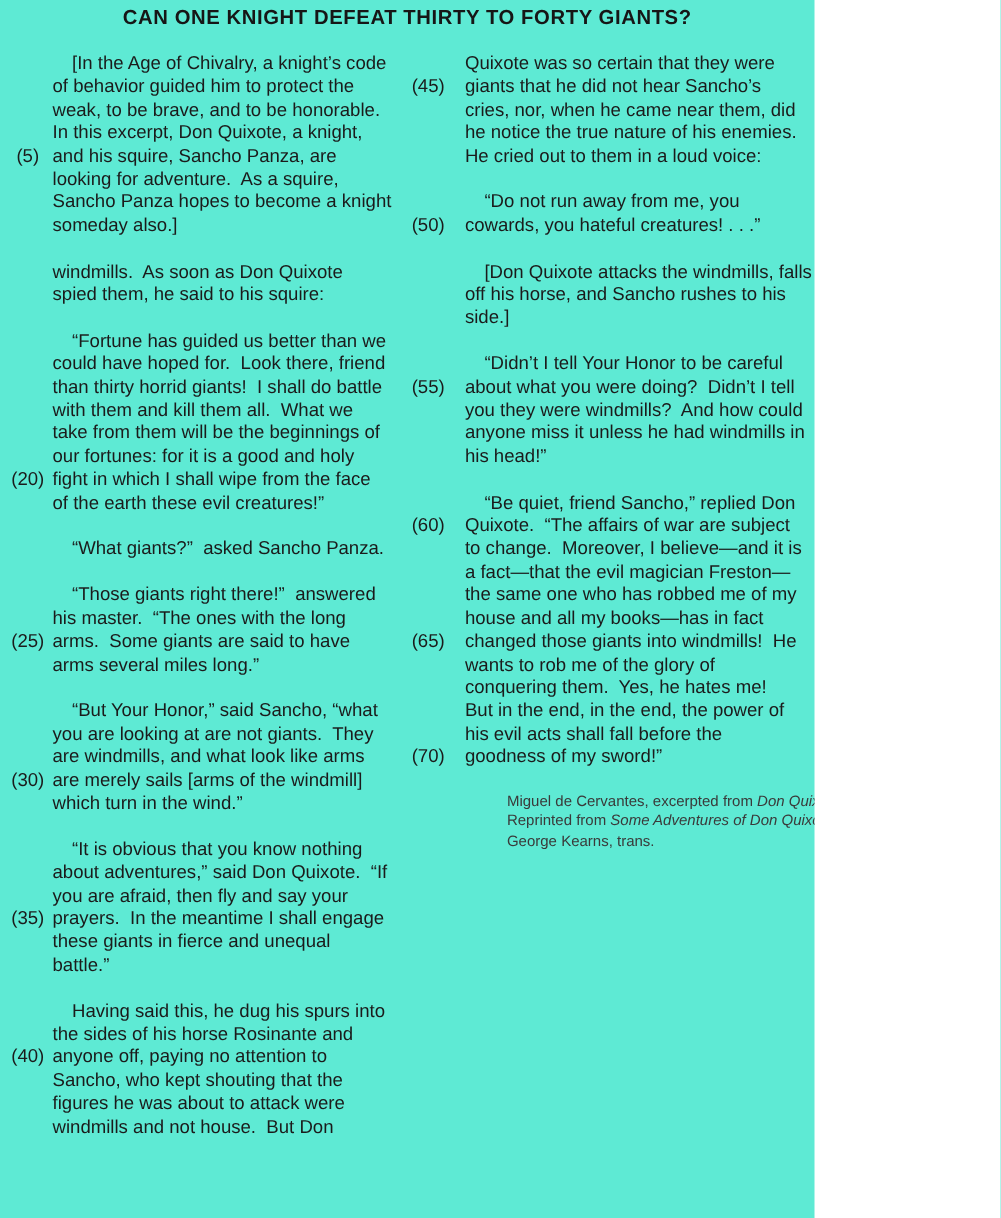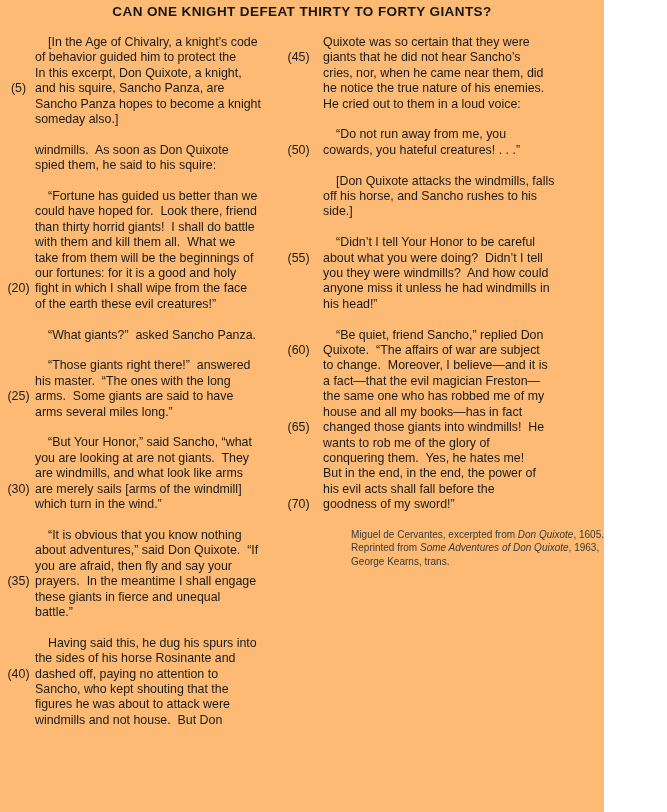--- a/index.html
+++ b/index.html
@@ -4,22 +4,22 @@
 <style>
   html, body { margin: 0; padding: 0; }
   body {
     width: 667px; height: 812px;
     background: #ffffff;
     font-family: "Liberation Sans", sans-serif;
     color: #1b1b1b;
   }
   .page {
     position: relative;
-    width: 604px; height: 812px;
-    background: #fdba74;
+    width: 543px; height: 812px;
+    background: #5eead4;
     overflow: hidden;
   }
   .title {
     padding-top: 4px;
     text-align: center;
     font-size: 13.5px;
     font-weight: bold;
     letter-spacing: 0.4px;
     color: #161616;
   }
@@ -58,22 +58,24 @@
 
 <div class="page">
   <div class="title">CAN ONE KNIGHT DEFEAT THIRTY TO FORTY GIANTS?</div>
 
   <div class="columns">
     <div class="col col-left">
       <div id="col-left-paras">
           <div class="para">
             <div class="line"><span class="num"></span><span class="text indent">[In the Age of Chivalry, a knight’s code</span></div>
             <div class="line"><span class="num"></span><span class="text">of behavior guided him to protect the</span></div>
+            <div class="line"><span class="num"></span><span class="text">weak, to be brave, and to be honorable.</span></div>
             <div class="line"><span class="num"></span><span class="text">In this excerpt, Don Quixote, a knight,</span></div>
             <div class="line"><span class="num">(5)</span><span class="text">and his squire, Sancho Panza, are</span></div>
+            <div class="line"><span class="num"></span><span class="text">looking for adventure.  As a squire,</span></div>
             <div class="line"><span class="num"></span><span class="text">Sancho Panza hopes to become a knight</span></div>
             <div class="line"><span class="num"></span><span class="text">someday also.]</span></div>
           </div>
           <div class="para">
             <div class="line"><span class="num"></span><span class="text">windmills.  As soon as Don Quixote</span></div>
             <div class="line"><span class="num"></span><span class="text">spied them, he said to his squire:</span></div>
           </div>
           <div class="para">
             <div class="line"><span class="num"></span><span class="text indent">“Fortune has guided us better than we</span></div>
             <div class="line"><span class="num"></span><span class="text">could have hoped for.  Look there, friend</span></div>
@@ -104,21 +106,21 @@
             <div class="line"><span class="num"></span><span class="text indent">“It is obvious that you know nothing</span></div>
             <div class="line"><span class="num"></span><span class="text">about adventures,” said Don Quixote.  “If</span></div>
             <div class="line"><span class="num"></span><span class="text">you are afraid, then fly and say your</span></div>
             <div class="line"><span class="num">(35)</span><span class="text">prayers.  In the meantime I shall engage</span></div>
             <div class="line"><span class="num"></span><span class="text">these giants in fierce and unequal</span></div>
             <div class="line"><span class="num"></span><span class="text">battle.”</span></div>
           </div>
           <div class="para">
             <div class="line"><span class="num"></span><span class="text indent">Having said this, he dug his spurs into</span></div>
             <div class="line"><span class="num"></span><span class="text">the sides of his horse Rosinante and</span></div>
-            <div class="line"><span class="num">(40)</span><span class="text">dashed off, paying no attention to</span></div>
+            <div class="line"><span class="num">(40)</span><span class="text">anyone off, paying no attention to</span></div>
             <div class="line"><span class="num"></span><span class="text">Sancho, who kept shouting that the</span></div>
             <div class="line"><span class="num"></span><span class="text">figures he was about to attack were</span></div>
             <div class="line"><span class="num"></span><span class="text">windmills and not house.  But Don</span></div>
           </div>
         </div>
     </div>
     <div class="col col-right">
       <div id="col-right-paras">
           <div class="para">
             <div class="line"><span class="num"></span><span class="text">Quixote was so certain that they were</span></div>

